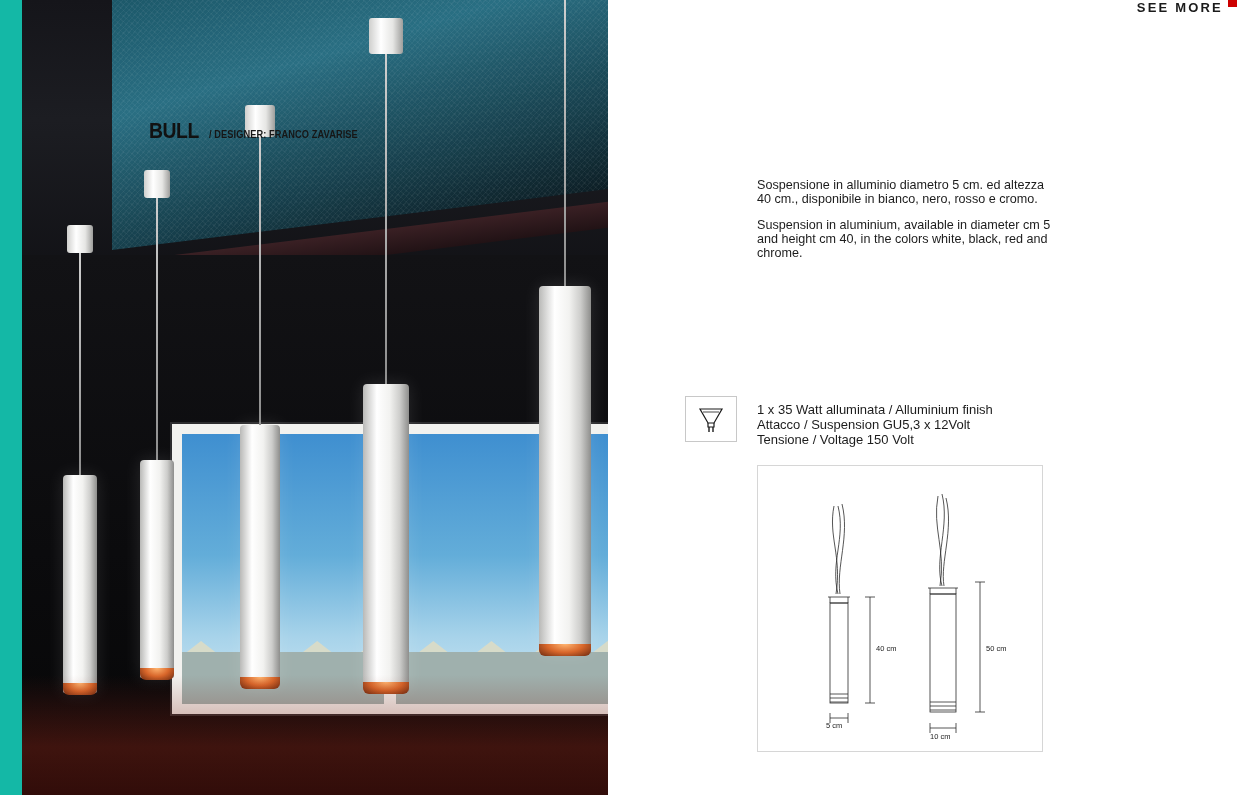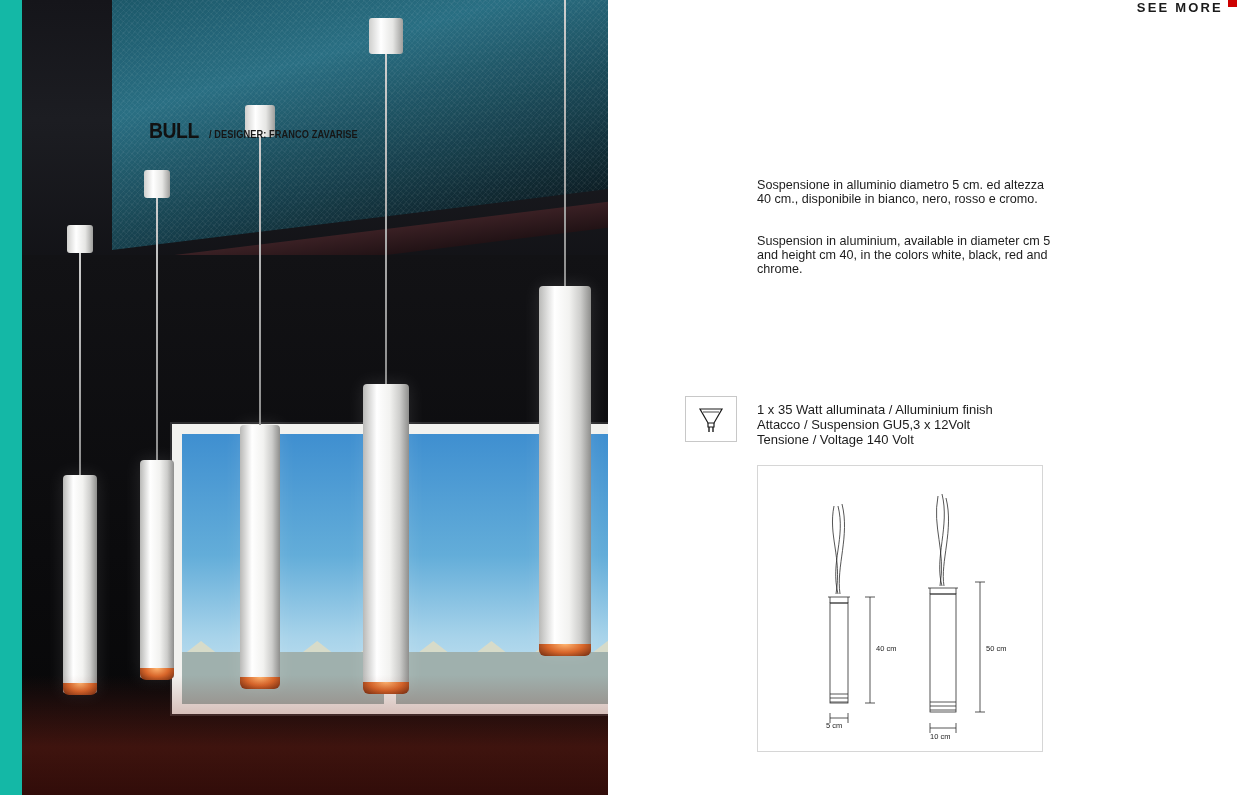--- a/index.html
+++ b/index.html
@@ -173,21 +173,21 @@
   .desc {
     position: absolute;
     left: 757px; top: 178px;
   }
   .desc-block {
     width: 300px;
     font-size: 12.6px;
     line-height: 14px;
     color: #1c1c1c;
   }
-  .desc-block + .desc-block { margin-top: 28px; }
+  .desc-block + .desc-block { margin-top: 12px; }
 
   .specs-row {
     position: absolute;
     left: 685px; top: 396px;
     display: flex;
     align-items: flex-start;
     gap: 20px;
   }
   .spec-icon {
     width: 52px; height: 46px;
@@ -293,21 +293,21 @@
         <path d="M6 6 L28 6 L20 20 L14 20 Z" fill="none" stroke="#1a1a1a" stroke-width="1.2"></path>
         <path d="M9 9 L25 9" stroke="#1a1a1a" stroke-width="0.8"></path>
         <path d="M14 20 L14 24 L20 24 L20 20" fill="none" stroke="#1a1a1a" stroke-width="1.2"></path>
         <path d="M15 24 L15 29" stroke="#1a1a1a" stroke-width="1.4"></path>
         <path d="M19 24 L19 29" stroke="#1a1a1a" stroke-width="1.4"></path>
       </svg>
     </div>
     <div class="spec-text">
       <div>1 x 35 Watt alluminata / Alluminium finish</div>
       <div>Attacco / Suspension GU5,3 x 12Volt</div>
-      <div>Tensione / Voltage 140 Volt</div>
+      <div>Tensione / Voltage 150 Volt</div>
     </div>
   </div>
 
   <div class="drawing">
     <svg width="284" height="285" viewBox="0 0 284 285" aria-hidden="true">
       <g stroke="#2b2b2b" fill="none" stroke-width="0.8">
 
         <path d="M76 40 C 70 70, 84 90, 78 128"></path>
         <path d="M80 40 C 88 72, 72 96, 80 128"></path>
         <path d="M84 38 C 92 70, 78 100, 82 128"></path>

